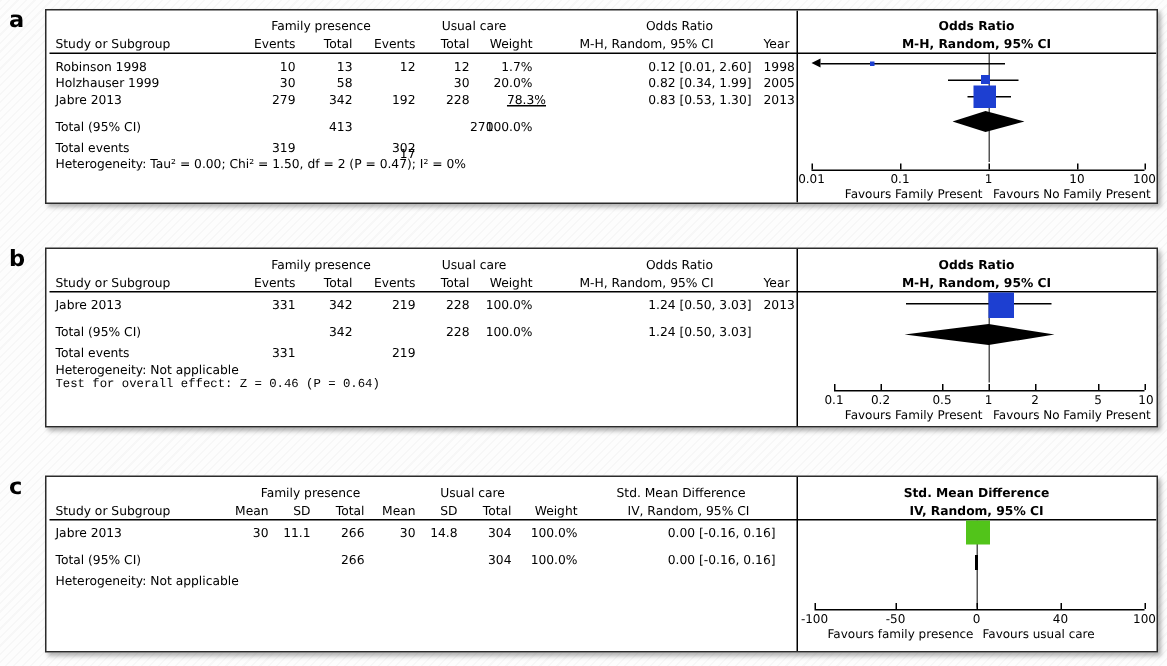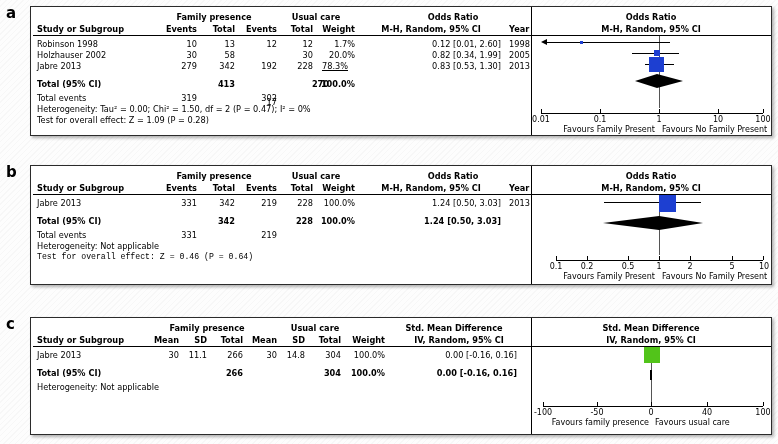--- a/index.html
+++ b/index.html
@@ -35,21 +35,21 @@
     border: 1px solid #2b2b2b;
     box-shadow: 2px 2px 3px rgba(0,0,0,0.30);
     box-sizing: border-box;
     overflow: hidden;
   }
   .cell {
     position: absolute;
     white-space: nowrap;
     font-size: 8.2px;
   }
-  .b { font-weight: bold; }
+  .b { font-weight: normal; }
   .rt { text-align: right; }
   .ct { text-align: center; }
   .lt { text-align: left; }
   .hline {
     position: absolute;
     background: #000;
     height: 1px;
   }
   
   .plot {
@@ -138,49 +138,48 @@
 
     <div class="cell lt" style="left:6px; top:32px;">Robinson 1998</div>
     <div class="cell rt" style="left:118px; top:32px; width:48px;">10</div>
     <div class="cell rt" style="left:170px; top:32px; width:34px;">13</div>
     <div class="cell rt" style="left:206px; top:32px; width:40px;">12</div>
     <div class="cell rt" style="left:248px; top:32px; width:34px;">12</div>
     <div class="cell rt" style="left:284px; top:32px; width:40px;">1.7%</div>
     <div class="cell rt" style="left:330px; top:32px; width:140px;">0.12 [0.01, 2.60]</div>
     <div class="cell lt" style="left:478px; top:32px;">1998</div>
 
-    <div class="cell lt" style="left:6px; top:43px;">Holzhauser 2002</div>
+    <div class="cell lt" style="left:6px; top:43px;">Holzhauser 1999</div>
     <div class="cell rt" style="left:118px; top:43px; width:48px;">30</div>
     <div class="cell rt" style="left:170px; top:43px; width:34px;">58</div>
     <div class="cell rt" style="left:206px; top:43px; width:40px;margin-top:47px;">17</div>
     <div class="cell rt" style="left:248px; top:43px; width:34px;">30</div>
     <div class="cell rt" style="left:284px; top:43px; width:40px;">20.0%</div>
     <div class="cell rt" style="left:330px; top:43px; width:140px;">0.82 [0.34, 1.99]</div>
     <div class="cell lt" style="left:478px; top:43px;">2005</div>
 
     <div class="cell lt" style="left:6px; top:54px;">Jabre 2013</div>
     <div class="cell rt" style="left:118px; top:54px; width:48px;">279</div>
     <div class="cell rt" style="left:170px; top:54px; width:34px;">342</div>
     <div class="cell rt" style="left:206px; top:54px; width:40px;">192</div>
     <div class="cell rt" style="left:248px; top:54px; width:34px;">228</div>
-    <div class="cell rt" style="left:277px; top:54px; width:40px;text-decoration:underline;">78.3%</div>
+    <div class="cell rt" style="left:293px; top:54px; width:40px;text-decoration:underline;">78.3%</div>
     <div class="cell rt" style="left:330px; top:54px; width:140px;">0.83 [0.53, 1.30]</div>
     <div class="cell lt" style="left:478px; top:54px;">2013</div>
 
     <div class="cell b lt" style="left:6px; top:72px;">Total (95% CI)</div>
     <div class="cell b rt" style="left:170px; top:72px; width:34px;">413</div>
     <div class="cell b rt" style="left:264px; top:72px; width:34px;">270</div>
     <div class="cell b rt" style="left:284px; top:72px; width:40px;">100.0%</div>
 
     <div class="cell lt" style="left:6px; top:86px;">Total events</div>
     <div class="cell rt" style="left:118px; top:86px; width:48px;">319</div>
     <div class="cell rt" style="left:206px; top:86px; width:40px;">302</div>
 
     <div class="cell lt" style="left:6px; top:97px;">Heterogeneity: Tau² = 0.00; Chi² = 1.50, df = 2 (P = 0.47); I² = 0%</div>
-    <div class="cell lt" style="left:6px; top:108px;">Test for overall effect: Z = 1.09 (P = 0.28)</div>
 
     <div class="plot-sep" style="left:500px;"></div>
     <div class="plot" style="left:500px; width:240px;">
       <div class="plot-title" style="left:0px; top:5px; width:240px;">Odds Ratio</div>
       <div class="plot-title" style="left:0px; top:17px; width:240px;">M-H, Random, 95% CI</div>
 
       <div class="zero-line" style="left:128px; top:29px; height:72px;"></div>
 
       <div class="ci-line" style="left:16px; top:35px; width:123px;"></div>
       <div class="arrow-left" style="left:10px; top:32px;"></div>

